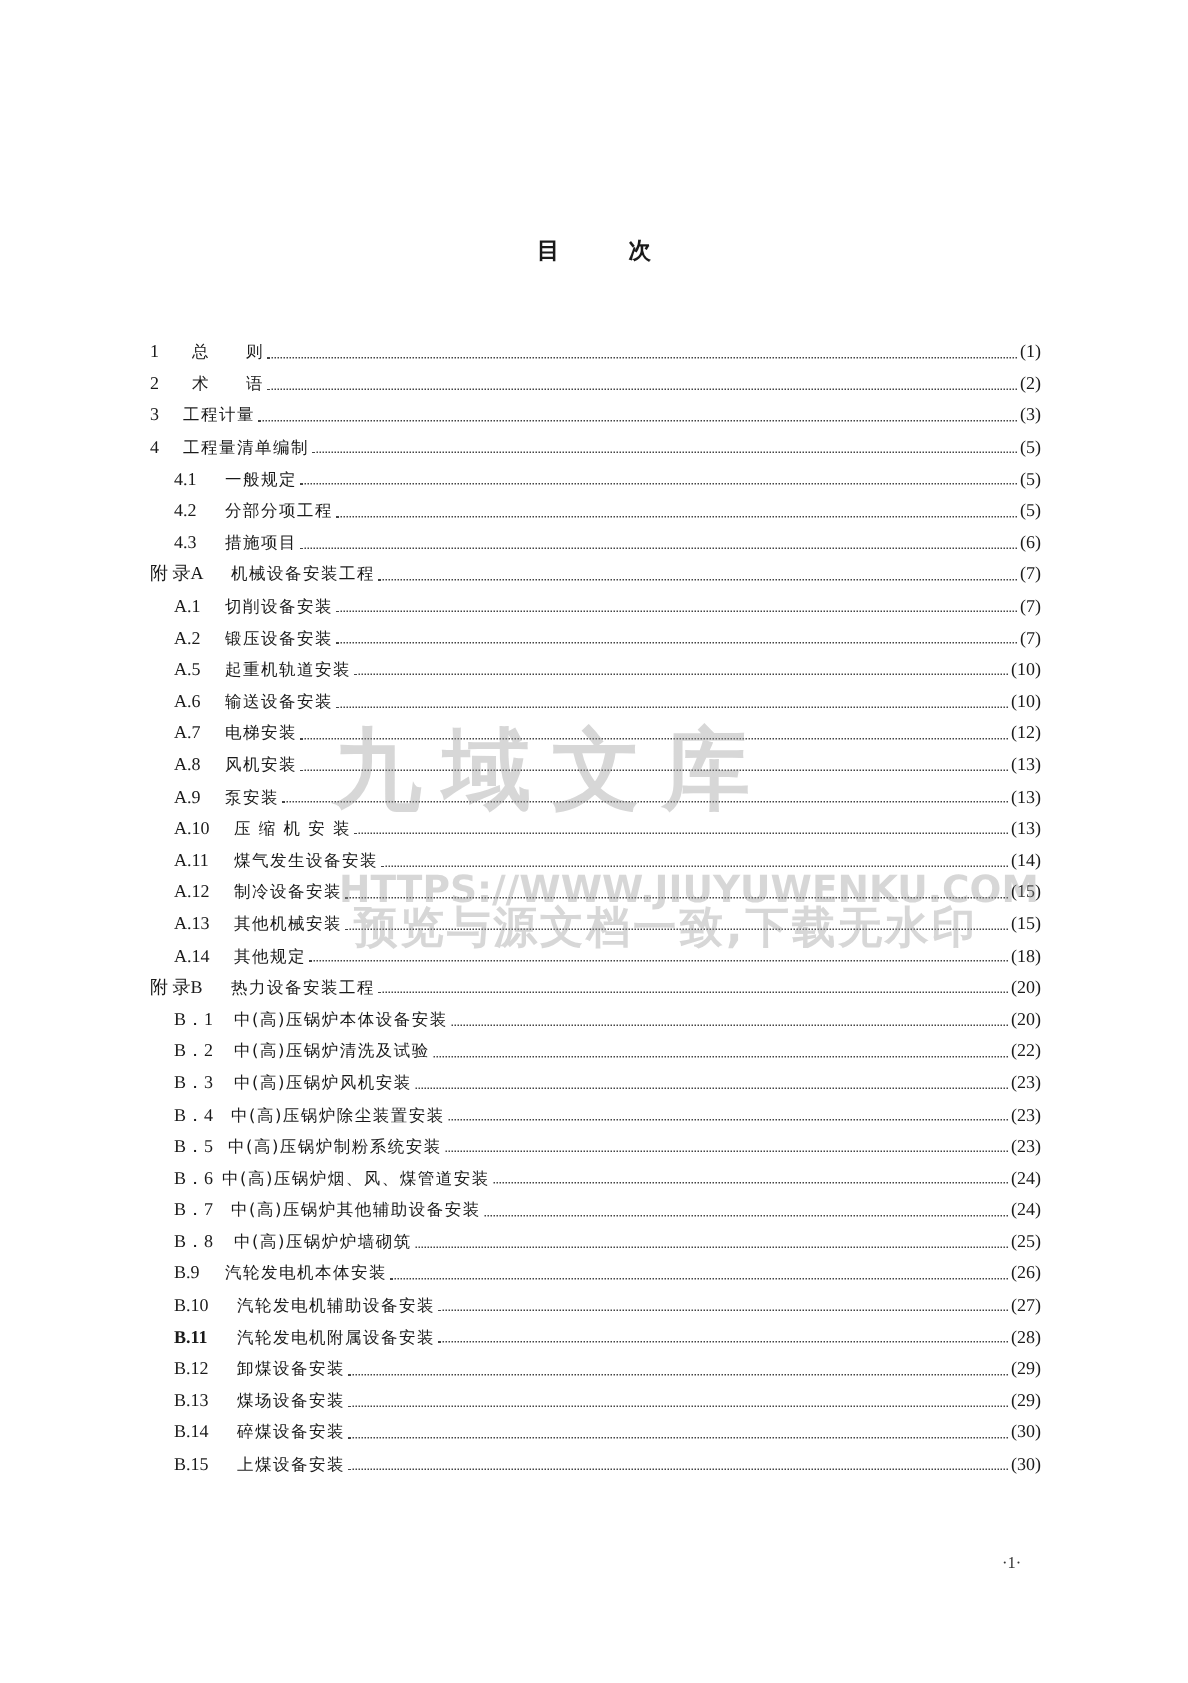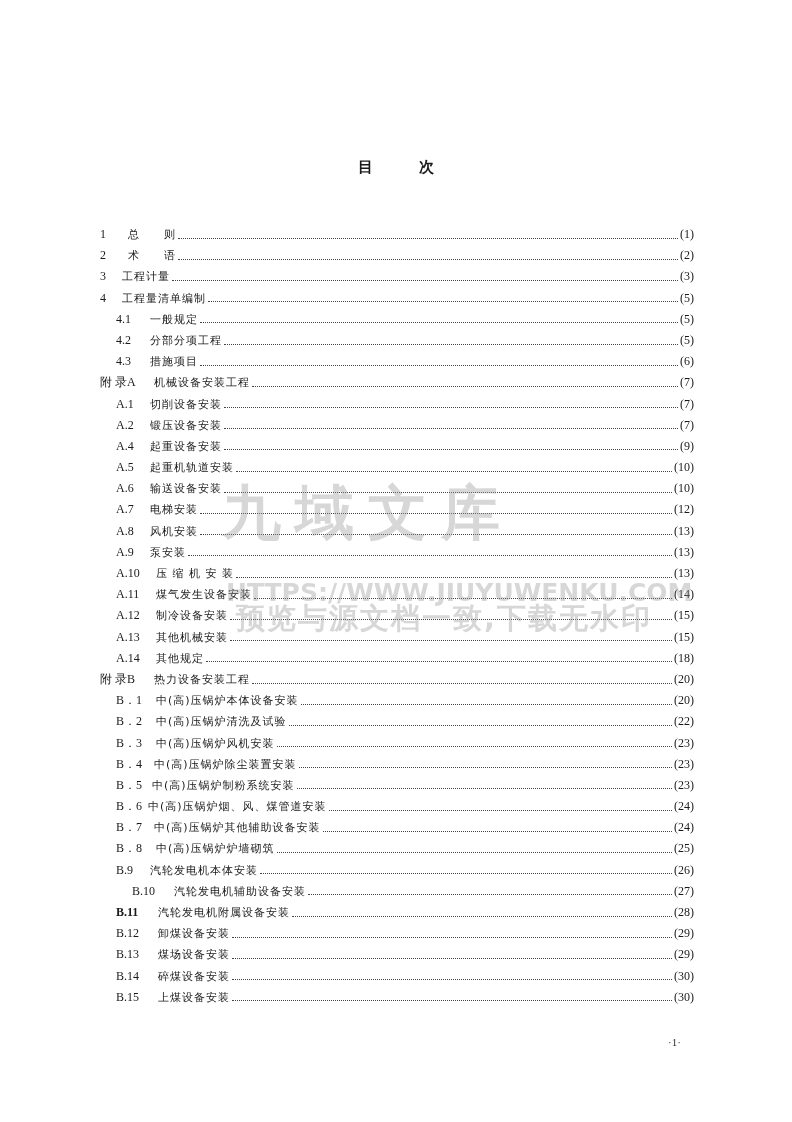--- a/index.html
+++ b/index.html
@@ -167,26 +167,20 @@
     <span class="toc-leader"></span>
     <span class="toc-page">(7)</span>
   </div>
     <div class="toc-row level-2">
     <span class="toc-num" style="width: 34px;">A.2</span>
     <span class="toc-label">锻压设备安装</span>
     <span class="toc-leader"></span>
     <span class="toc-page">(7)</span>
   </div>
     <div class="toc-row level-2">
-    <span class="toc-num" style="width: 34px;">A.4</span>
-    <span class="toc-label">起重设备安装</span>
-    <span class="toc-leader"></span>
-    <span class="toc-page">(9)</span>
-  </div>
-    <div class="toc-row level-2">
     <span class="toc-num" style="width: 34px;">A.5</span>
     <span class="toc-label">起重机轨道安装</span>
     <span class="toc-leader"></span>
     <span class="toc-page">(10)</span>
   </div>
     <div class="toc-row level-2">
     <span class="toc-num" style="width: 34px;">A.6</span>
     <span class="toc-label">输送设备安装</span>
     <span class="toc-leader"></span>
     <span class="toc-page">(10)</span>
@@ -293,21 +287,21 @@
     <span class="toc-leader"></span>
     <span class="toc-page">(25)</span>
   </div>
     <div class="toc-row level-2">
     <span class="toc-num" style="width: 34px;">B.9</span>
     <span class="toc-label">汽轮发电机本体安装</span>
     <span class="toc-leader"></span>
     <span class="toc-page">(26)</span>
   </div>
     <div class="toc-row level-2">
-    <span class="toc-num" style="width: 42px; margin-left: 16px;">B.10</span>
+    <span class="toc-num" style="width: 42px;">B.10</span>
     <span class="toc-label">汽轮发电机辅助设备安装</span>
     <span class="toc-leader"></span>
     <span class="toc-page">(27)</span>
   </div>
     <div class="toc-row level-2">
     <span class="toc-num" style="width: 42px; font-weight: bold;">B.11</span>
     <span class="toc-label">汽轮发电机附属设备安装</span>
     <span class="toc-leader"></span>
     <span class="toc-page">(28)</span>
   </div>

